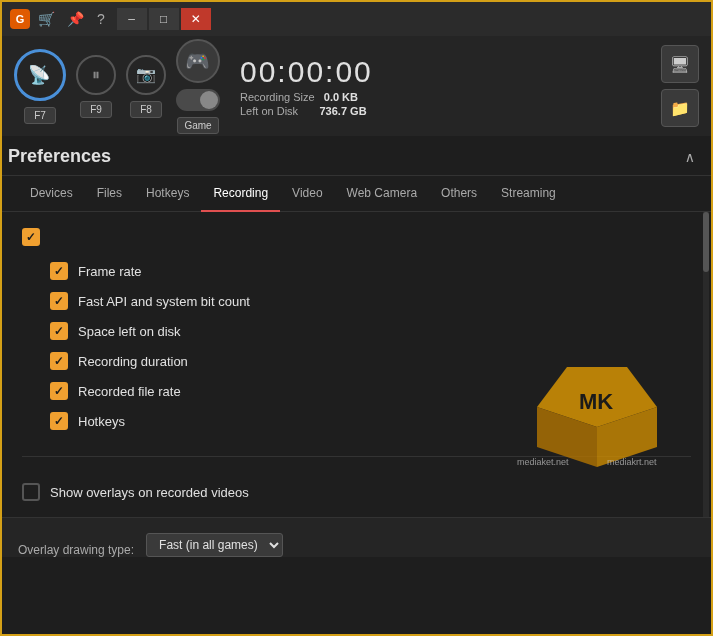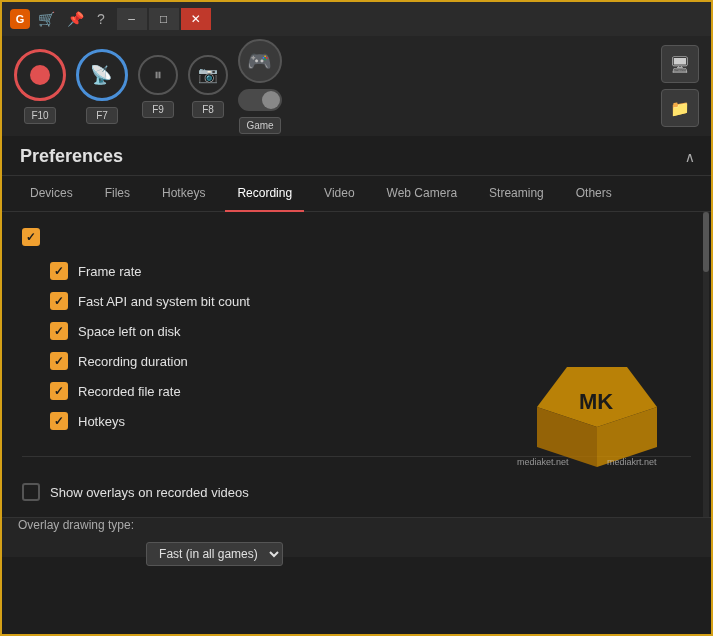--- a/index.html
+++ b/index.html
@@ -232,40 +232,40 @@
       background: #1e1e1e;
       padding: 0;
       overflow: hidden;
       display: flex;
       flex-direction: column;
     }
     .preferences-header {
       display: flex;
       align-items: center;
       justify-content: space-between;
-      padding: 10px 16px 8px 18px;
+      padding: 10px 16px 8px 6px;
       border-bottom: 1px solid #333;
     }
     .preferences-title {
       font-size: 18px;
       font-weight: 600;
       color: #e0e0e0;
     }
     .collapse-icon {
       color: #aaa;
       font-size: 14px;
       cursor: pointer;
     }
     
     .tabs-row {
       display: flex;
       align-items: center;
       padding: 0 16px;
       border-bottom: 1px solid #333;
-      gap: 8px;
+      gap: 0;
     }
     .tab-item {
       padding: 10px 12px;
       font-size: 12px;
       color: #aaa;
       cursor: pointer;
       border-bottom: 2px solid transparent;
       margin-bottom: -1px;
       white-space: nowrap;
     }
@@ -335,21 +335,21 @@
       height: 120px;
       opacity: 0.85;
       pointer-events: none;
     }
     
     .bottom-bar {
       background: #252525;
       border-top: 1px solid #333;
       height: 40px;
       display: flex;
-      align-items: flex-start;
+      align-items: flex-end;
       padding: 0 16px;
       flex-shrink: 0;
       gap: 8px;
     }
     .bottom-label {
       font-size: 12px;
       color: #aaa;
     }
     .bottom-select {
       background: #3a3a3a;
@@ -398,28 +398,20 @@
     </div>
     <div class="title-bar-controls">
       <button class="ctrl-btn">–</button>
       <button class="ctrl-btn">□</button>
       <button class="ctrl-btn close">✕</button>
     </div>
   </div>
 
   <div class="toolbar">
     <div class="all-controls">
-      <div class="controls-row">
-        <div class="btn-record">
-          <div class="btn-record-inner"></div>
-        </div>
-        <div class="shortcut-row">
-          <span class="shortcut-key">F10</span>
-        </div>
-      </div>
       <div class="controls-row">
         <div class="btn-stream">
           <span class="btn-stream-inner">📡</span>
         </div>
         <div class="shortcut-row">
           <span class="shortcut-key">F7</span>
         </div>
       </div>
       <div class="controls-row">
         <div class="btn-pause">
@@ -445,20 +437,31 @@
           <div class="toggle-switch">
             <div class="toggle-knob"></div>
           </div>
         </div>
         <div class="shortcut-row">
           <span class="shortcut-key">Game</span>
         </div>
       </div>
     </div>
 
+    <div class="timer-area">
+      <span class="timer-display">00:00:00</span>
+      <div class="recording-info">
+        <span>Recording Size</span>
+        &nbsp;&nbsp;<span class="val">0.0 KB</span>
+      </div>
+      <div class="recording-info">
+        <span>Left on Disk</span>
+        &nbsp;&nbsp;&nbsp;&nbsp;&nbsp;&nbsp;<span class="val">736.7 GB</span>
+      </div>
+    </div>
 
     <div class="toolbar-right">
       <div class="icon-btn-square">
         <span>🖥</span>
       </div>
       <div class="icon-btn-square">
         <span>📁</span>
       </div>
     </div>
   </div>
@@ -470,22 +473,22 @@
     </div>
 
     <div class="tabs-row">
 
     <span class="tab-item">Devices</span>
         <span class="tab-item">Files</span>
         <span class="tab-item">Hotkeys</span>
         <span class="tab-item active">Recording</span>
         <span class="tab-item">Video</span>
         <span class="tab-item">Web Camera</span>
+        <span class="tab-item">Others</span>
         <span class="tab-item">Streaming</span>
-        <span class="tab-item">Others</span>
       </div>
 
     <div class="content-wrapper">
       <div class="content-area">
         <div class="checkbox-group">
 
           <div class="checkbox-row">
             <div class="checkbox-box">
               <span class="checkbox-check">✓</span>
             </div>

